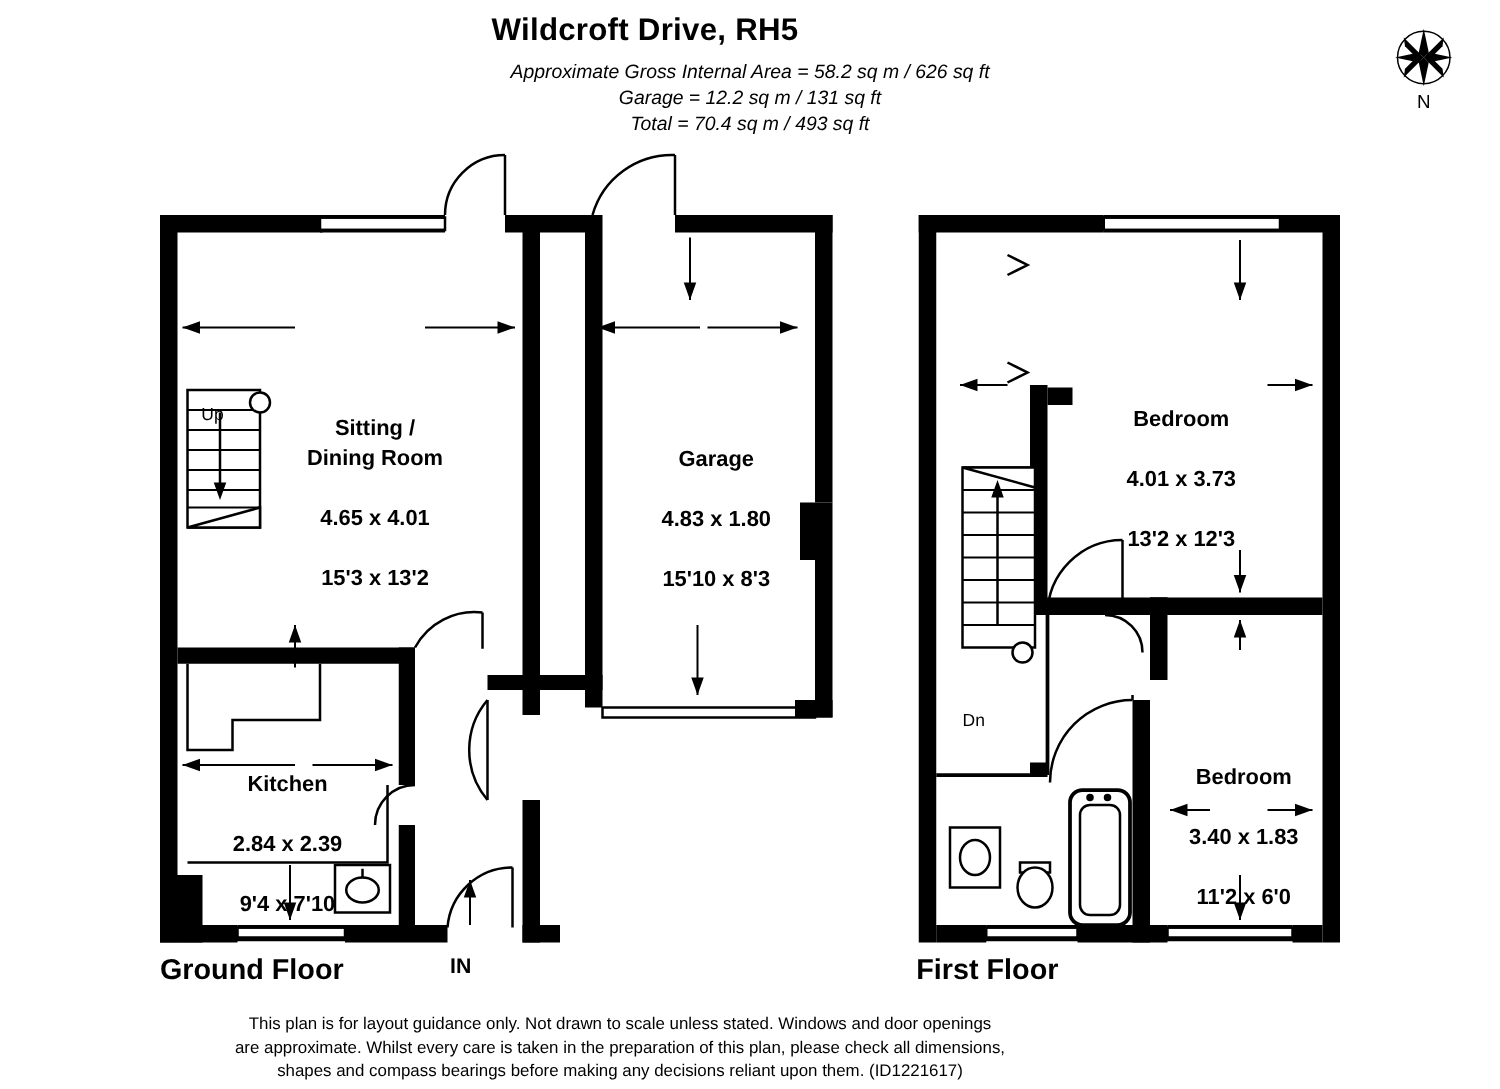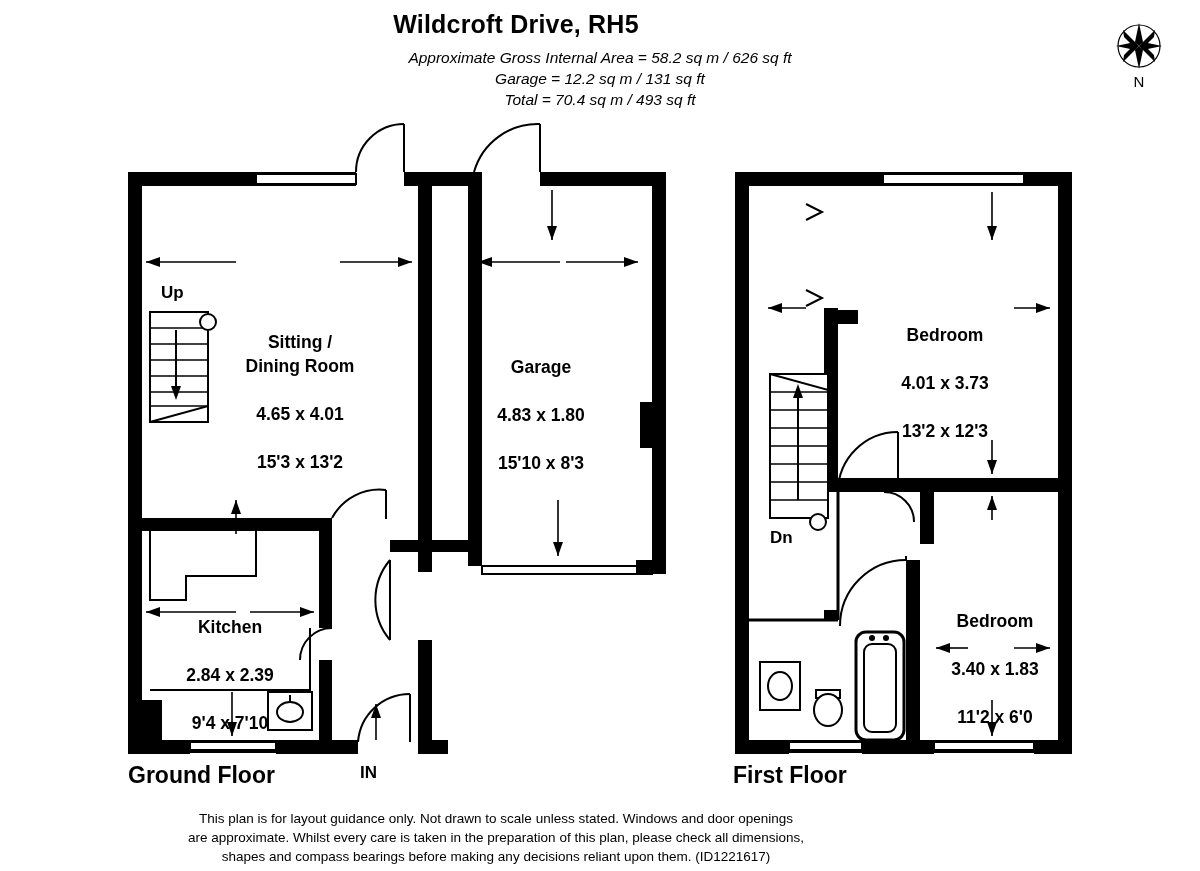--- a/index.html
+++ b/index.html
@@ -83,22 +83,23 @@
   .room-label {
     position: absolute;
     text-align: center;
     font-size: 17.5px;
     line-height: 24px;
     white-space: pre-line;
     font-weight: bold;
   }
   .stair-label {
     position: absolute;
-    font-size: 17px;
-    font-weight: bold;
+    font-size: 14px;
+    font-weight: normal;
+    margin-top: 40px;
   }
   
   .disclaimer {
     position: absolute;
     top: 809px;
     left: 0;
     width: 992px;
     text-align: center;
     font-size: 13.5px;
     line-height: 19px;
@@ -343,21 +344,21 @@
 
   <div class="stair-label" style="top:283px; left:161px;">Up</div>
 
   <div class="room-label" style="top:306px; left:215px; width:170px;">
     <div>Sitting /
 Dining Room</div>
     <div>4.65 x 4.01</div>
     <div>15'3 x 13'2</div>
   </div>
 
-  <div class="room-label" style="top:331px; left:456px; width:170px;text-align:center;">
+  <div class="room-label" style="top:331px; left:488px; width:170px;text-align:center;">
     <div>Garage</div>
     <div>4.83 x 1.80</div>
     <div>15'10 x 8'3</div>
   </div>
 
   <div class="room-label" style="top:591px; left:145px; width:170px;">
     <div>Kitchen</div>
     <div>2.84 x 2.39</div>
     <div>9'4 x 7'10</div>
   </div>

